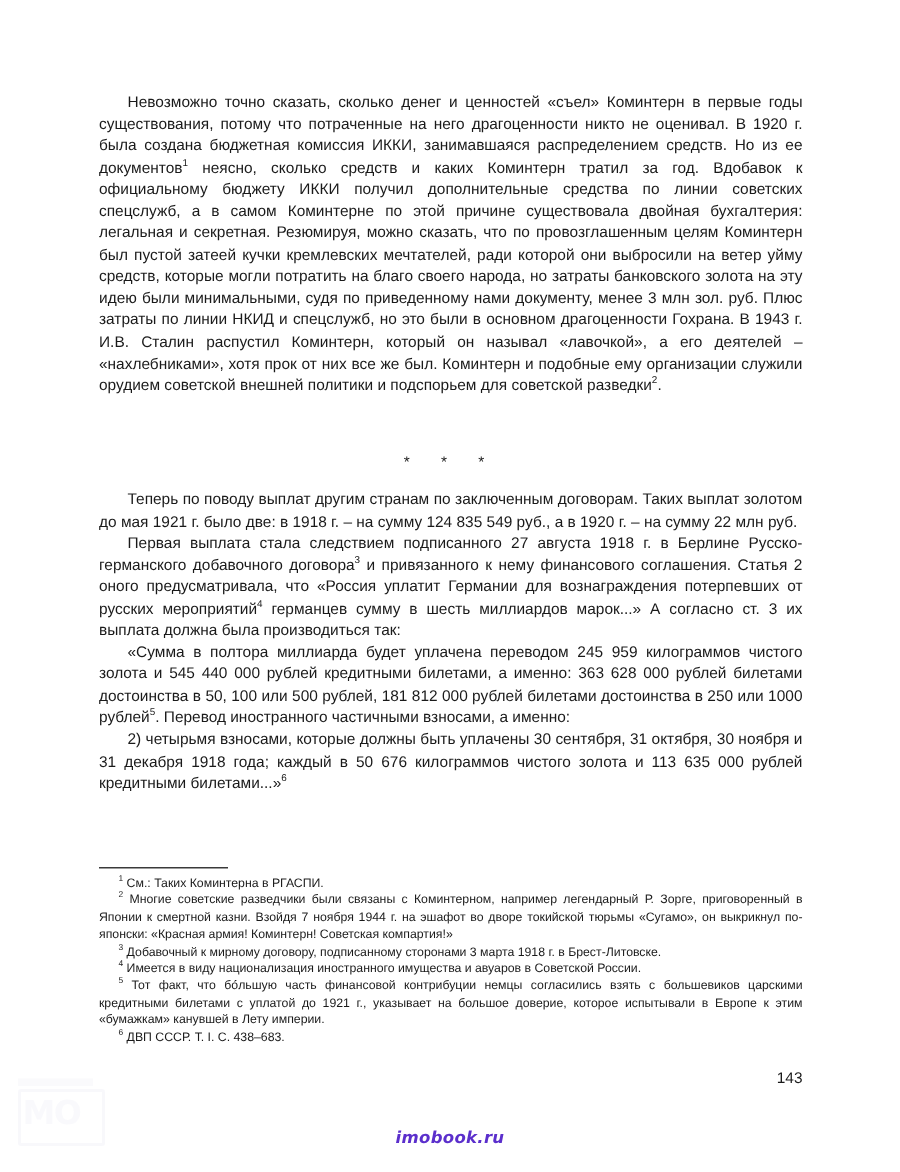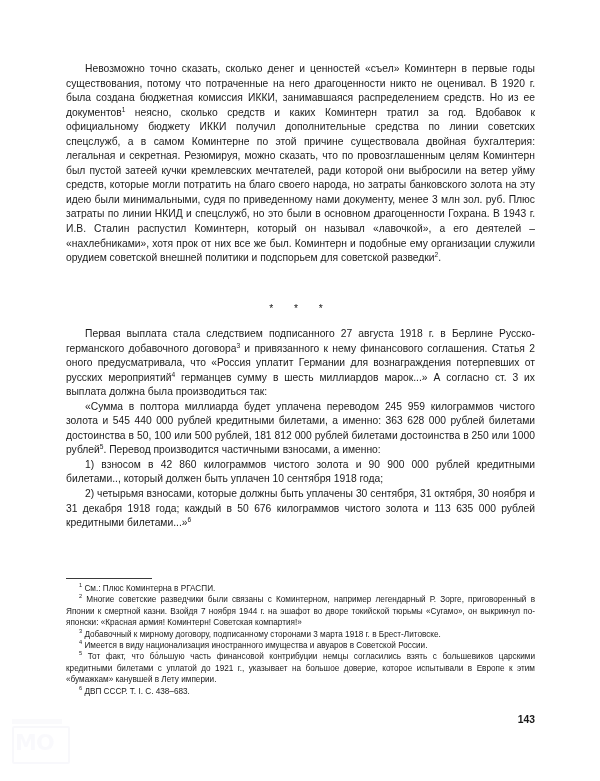--- a/index.html
+++ b/index.html
@@ -84,21 +84,21 @@
   .fn sup {
     font-size: 5.6px;
   }
 
   
   .page-number {
     position: absolute;
     right: 65px;
     top: 714px;
     font-size: 10.3px;
-    font-weight: bold;
+    font-weight: normal;
     color: #1a1a1a;
   }
 
   
   .watermark-url {
     position: absolute;
     left: 0;
     right: 0;
     top: 752px;
     text-align: center;
@@ -154,49 +154,50 @@
   <div class="textblock">
 
     <p class="para"><span>Невозможно точно сказать, сколько денег и ценностей «съел» Коминтерн в первые годы существования, потому что потраченные на него драгоценности никто не оценивал. В 1920 г. была создана бюджетная комиссия ИККИ, занимавшаяся распределением средств. Но из ее документов</span><sup>1</sup><span> неясно, сколько средств и каких Коминтерн тратил за год. Вдобавок к официальному бюджету ИККИ получил дополнительные средства по линии советских спецслужб, а в самом Коминтерне по этой причине существовала двойная бухгалтерия: легальная и секретная. Резюмируя, можно сказать, что по провозглашенным целям Коминтерн был пустой затеей кучки кремлевских мечтателей, ради которой они выбросили на ветер уйму средств, которые могли потратить на благо своего народа, но затраты банковского золота на эту идею были минимальными, судя по приведенному нами документу, менее 3 млн зол. руб. Плюс затраты по линии НКИД и спецслужб, но это были в основном драгоценности Гохрана. В 1943 г. И.В. Сталин распустил Коминтерн, который он называл «лавочкой», а его деятелей – «нахлебниками», хотя прок от них все же был. Коминтерн и подобные ему организации служили орудием советской внешней политики и подспорьем для советской разведки</span><sup>2</sup><span>.</span></p>
 
   </div>
 
   <div class="separator">* * *</div>
 
   <div class="textblock2">
 
+    <p class="para">Теперь по поводу выплат другим странам по заключенным договорам. Таких выплат золотом до мая 1921 г. было две: в 1918 г. – на сумму 124 835 549 руб., а в 1920 г. – на сумму 22 млн руб.</p>
 
     <p class="para"><span>Первая выплата стала следствием подписанного 27 августа 1918 г. в Берлине Русско-германского добавочного договора</span><sup>3</sup><span> и привязанного к нему финансового соглашения. Статья 2 оного предусматривала, что «Россия уплатит Германии для вознаграждения потерпевших от русских мероприятий</span><sup>4</sup><span> германцев сумму в шесть миллиардов марок...» А согласно ст. 3 их выплата должна была производиться так:</span></p>
 
-    <p class="para"><span>«Сумма в полтора миллиарда будет уплачена переводом 245 959 килограммов чистого золота и 545 440 000 рублей кредитными билетами, а именно: 363 628 000 рублей билетами достоинства в 50, 100 или 500 рублей, 181 812 000 рублей билетами достоинства в 250 или 1000 рублей</span><sup>5</sup><span>. Перевод производится частичными взносами, а именно:</span></p>
-
-    <p class="para">1) взносом в 42 860 килограммов чистого золота и 90 900 000 рублей кредитными билетами.., который должен быть уплачен 10 сентября 1918 года;</p>
+    <p class="para"><span>«Сумма в полтора миллиарда будет уплачена переводом 245 959 килограммов чистого золота и 545 440 000 рублей кредитными билетами, а именно: 363 628 000 рублей билетами достоинства в 50, 100 или 500 рублей, 181 812 000 рублей билетами достоинства в 250 или 1000 рублей</span><sup>5</sup><span>. Перевод иностранного частичными взносами, а именно:</span></p>
+
 
     <p class="para"><span>2) четырьмя взносами, которые должны быть уплачены 30 сентября, 31 октября, 30 ноября и 31 декабря 1918 года; каждый в 50 676 килограммов чистого золота и 113 635 000 рублей кредитными билетами...»</span><sup>6</sup></p>
 
   </div>
 
   <div class="footnotes">
     <div class="fn-rule"></div>
 
-    <p class="fn"><sup>1</sup><span> См.: Плюс Коминтерна в РГАСПИ.</span></p>
+    <p class="fn"><sup>1</sup><span> См.: Таких Коминтерна в РГАСПИ.</span></p>
 
     <p class="fn"><sup>2</sup><span> Многие советские разведчики были связаны с Коминтерном, например легендарный Р. Зорге, приговоренный в Японии к смертной казни. Взойдя 7 ноября 1944 г. на эшафот во дворе токийской тюрьмы «Сугамо», он выкрикнул по-японски: «Красная армия! Коминтерн! Советская компартия!»</span></p>
 
     <p class="fn"><sup>3</sup><span> Добавочный к мирному договору, подписанному сторонами 3 марта 1918 г. в Брест-Литовске.</span></p>
 
     <p class="fn"><sup>4</sup><span> Имеется в виду национализация иностранного имущества и авуаров в Советской России.</span></p>
 
     <p class="fn"><sup>5</sup><span> Тот факт, что бо́льшую часть финансовой контрибуции немцы согласились взять с большевиков царскими кредитными билетами с уплатой до 1921 г., указывает на большое доверие, которое испытывали в Европе к этим «бумажкам» канувшей в Лету империи.</span></p>
 
     <p class="fn"><sup>6</sup><span> ДВП СССР. Т. I. С. 438–683.</span></p>
   </div>
 
   <div class="page-number">143</div>
 
   <div class="watermark-logo">
     <div class="wm-bar"></div>
     <div class="wm-box"></div>
     <div class="wm-text">MO</div>
   </div>
 
+  <div class="watermark-url">imobook.ru</div>
 
 </div>
 
 </body></html>

